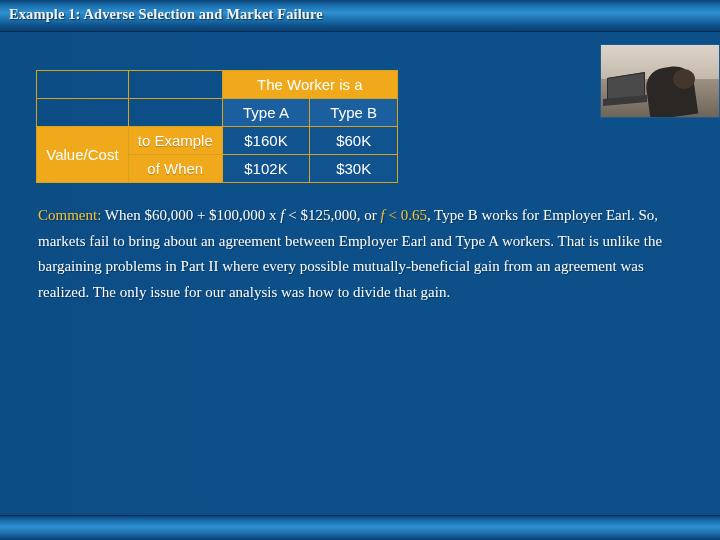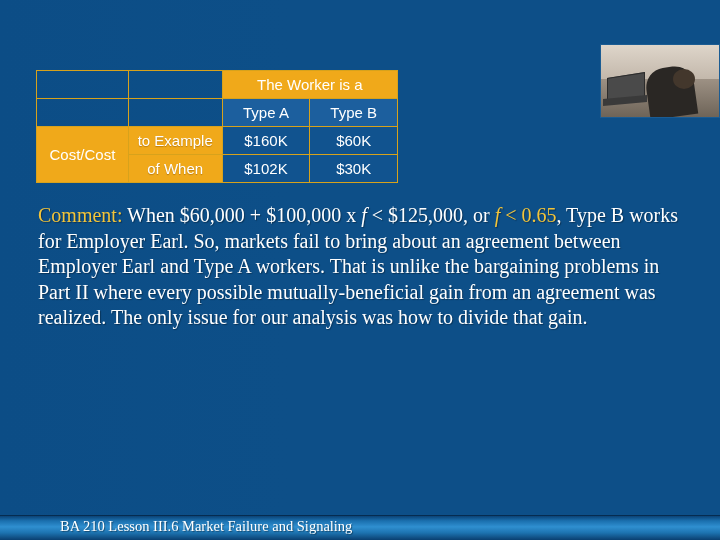--- a/index.html
+++ b/index.html
@@ -143,21 +143,21 @@
     font-size: 15.5px;
   }
 
   
   .body-text {
     position: absolute;
     left: 38px;
     top: 203px;
     width: 652px;
     font-family: "Liberation Serif", serif;
-    font-size: 20px;
+    font-size: 15px;
     line-height: 25.5px;
     color: #ffffff;
     text-shadow: 1px 1px 1px rgba(0,0,0,0.35);
   }
   .hl {
     color: #f2c43a;
   }
   .ital {
     font-style: italic;
   }
@@ -193,20 +193,23 @@
     font-weight: bold;
     color: #f2c43a;
     margin-top: 41px;
   }
 </style>
 </head>
 <body>
 
 <div class="slide">
 
+  <div class="title-bar">
+    <div class="title-text">Example 1: Adverse Selection and Market Failure</div>
+  </div>
 
   <div class="photo">
     <div class="wall"></div>
     <div class="desk"></div>
     <div class="laptop"></div>
     <div class="laptop-base"></div>
     <div class="person"></div>
     <div class="head"></div>
   </div>
 
@@ -224,35 +227,34 @@
         <td class="empty"></td>
         <td class="header-span" colspan="2">The Worker is a</td>
       </tr>
       <tr>
         <td class="empty"></td>
         <td class="empty"></td>
         <td class="blue">Type A</td>
         <td class="blue">Type B</td>
       </tr>
       <tr>
-        <td class="vallabel" rowspan="2">Cost/Cost</td>
+        <td class="vallabel" rowspan="2">Value/Cost</td>
         <td class="amber">to Example</td>
         <td class="darkblue">$160K</td>
         <td class="darkblue">$60K</td>
       </tr>
       <tr>
         <td class="amber">of When</td>
         <td class="darkblue">$102K</td>
         <td class="darkblue">$30K</td>
       </tr>
     </tbody>
       </table>
   </div>
 
   <div class="body-text">
     <span class="hl">Comment:</span><span> When $60,000 + $100,000 x </span><span class="ital">f</span><span> &lt; $125,000, or </span><span class="ital hl">f</span><span class="hl"> &lt; </span><span class="hl">0.65</span><span>, Type B works for Employer Earl.  So, markets fail to bring about an agreement between Employer Earl and Type A workers.  That is unlike the bargaining problems in Part II where every possible mutually-beneficial gain from an agreement was realized.  The only issue for our analysis was how to divide that gain.</span>
   </div>
 
   <div class="footer-bar"></div>
-  <div class="footer-text">BA 210  Lesson III.6 Market Failure and Signaling</div>
   <div class="page-num">12</div>
 
 </div>
 
 </body></html>

